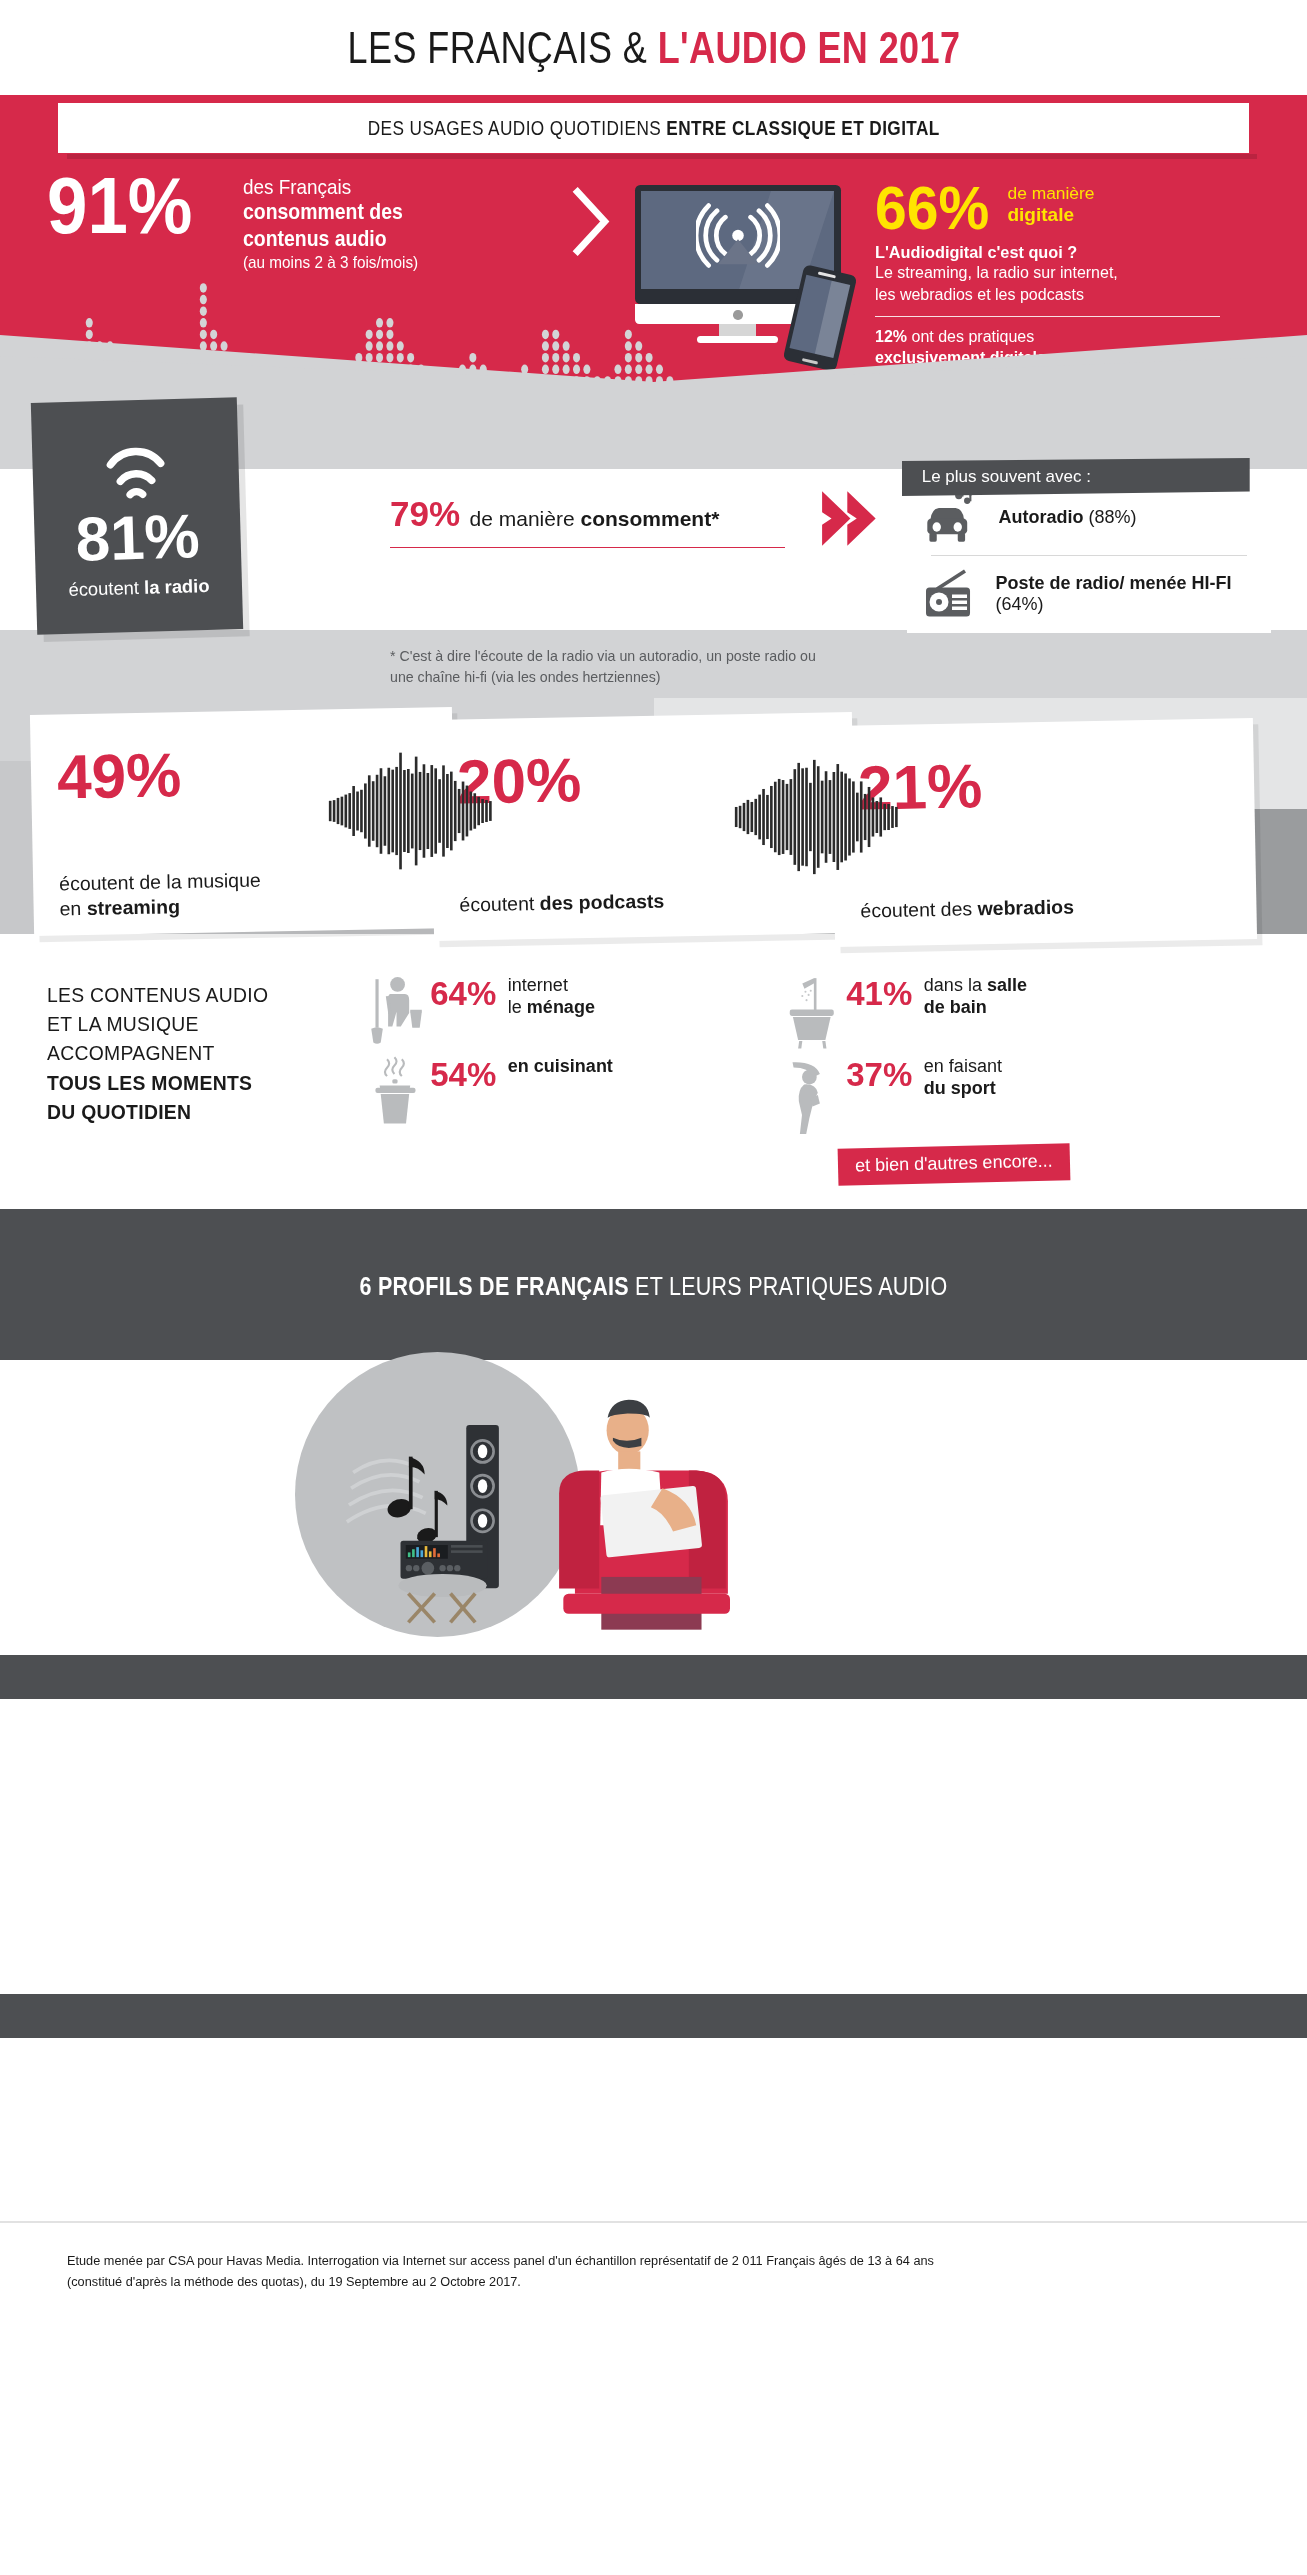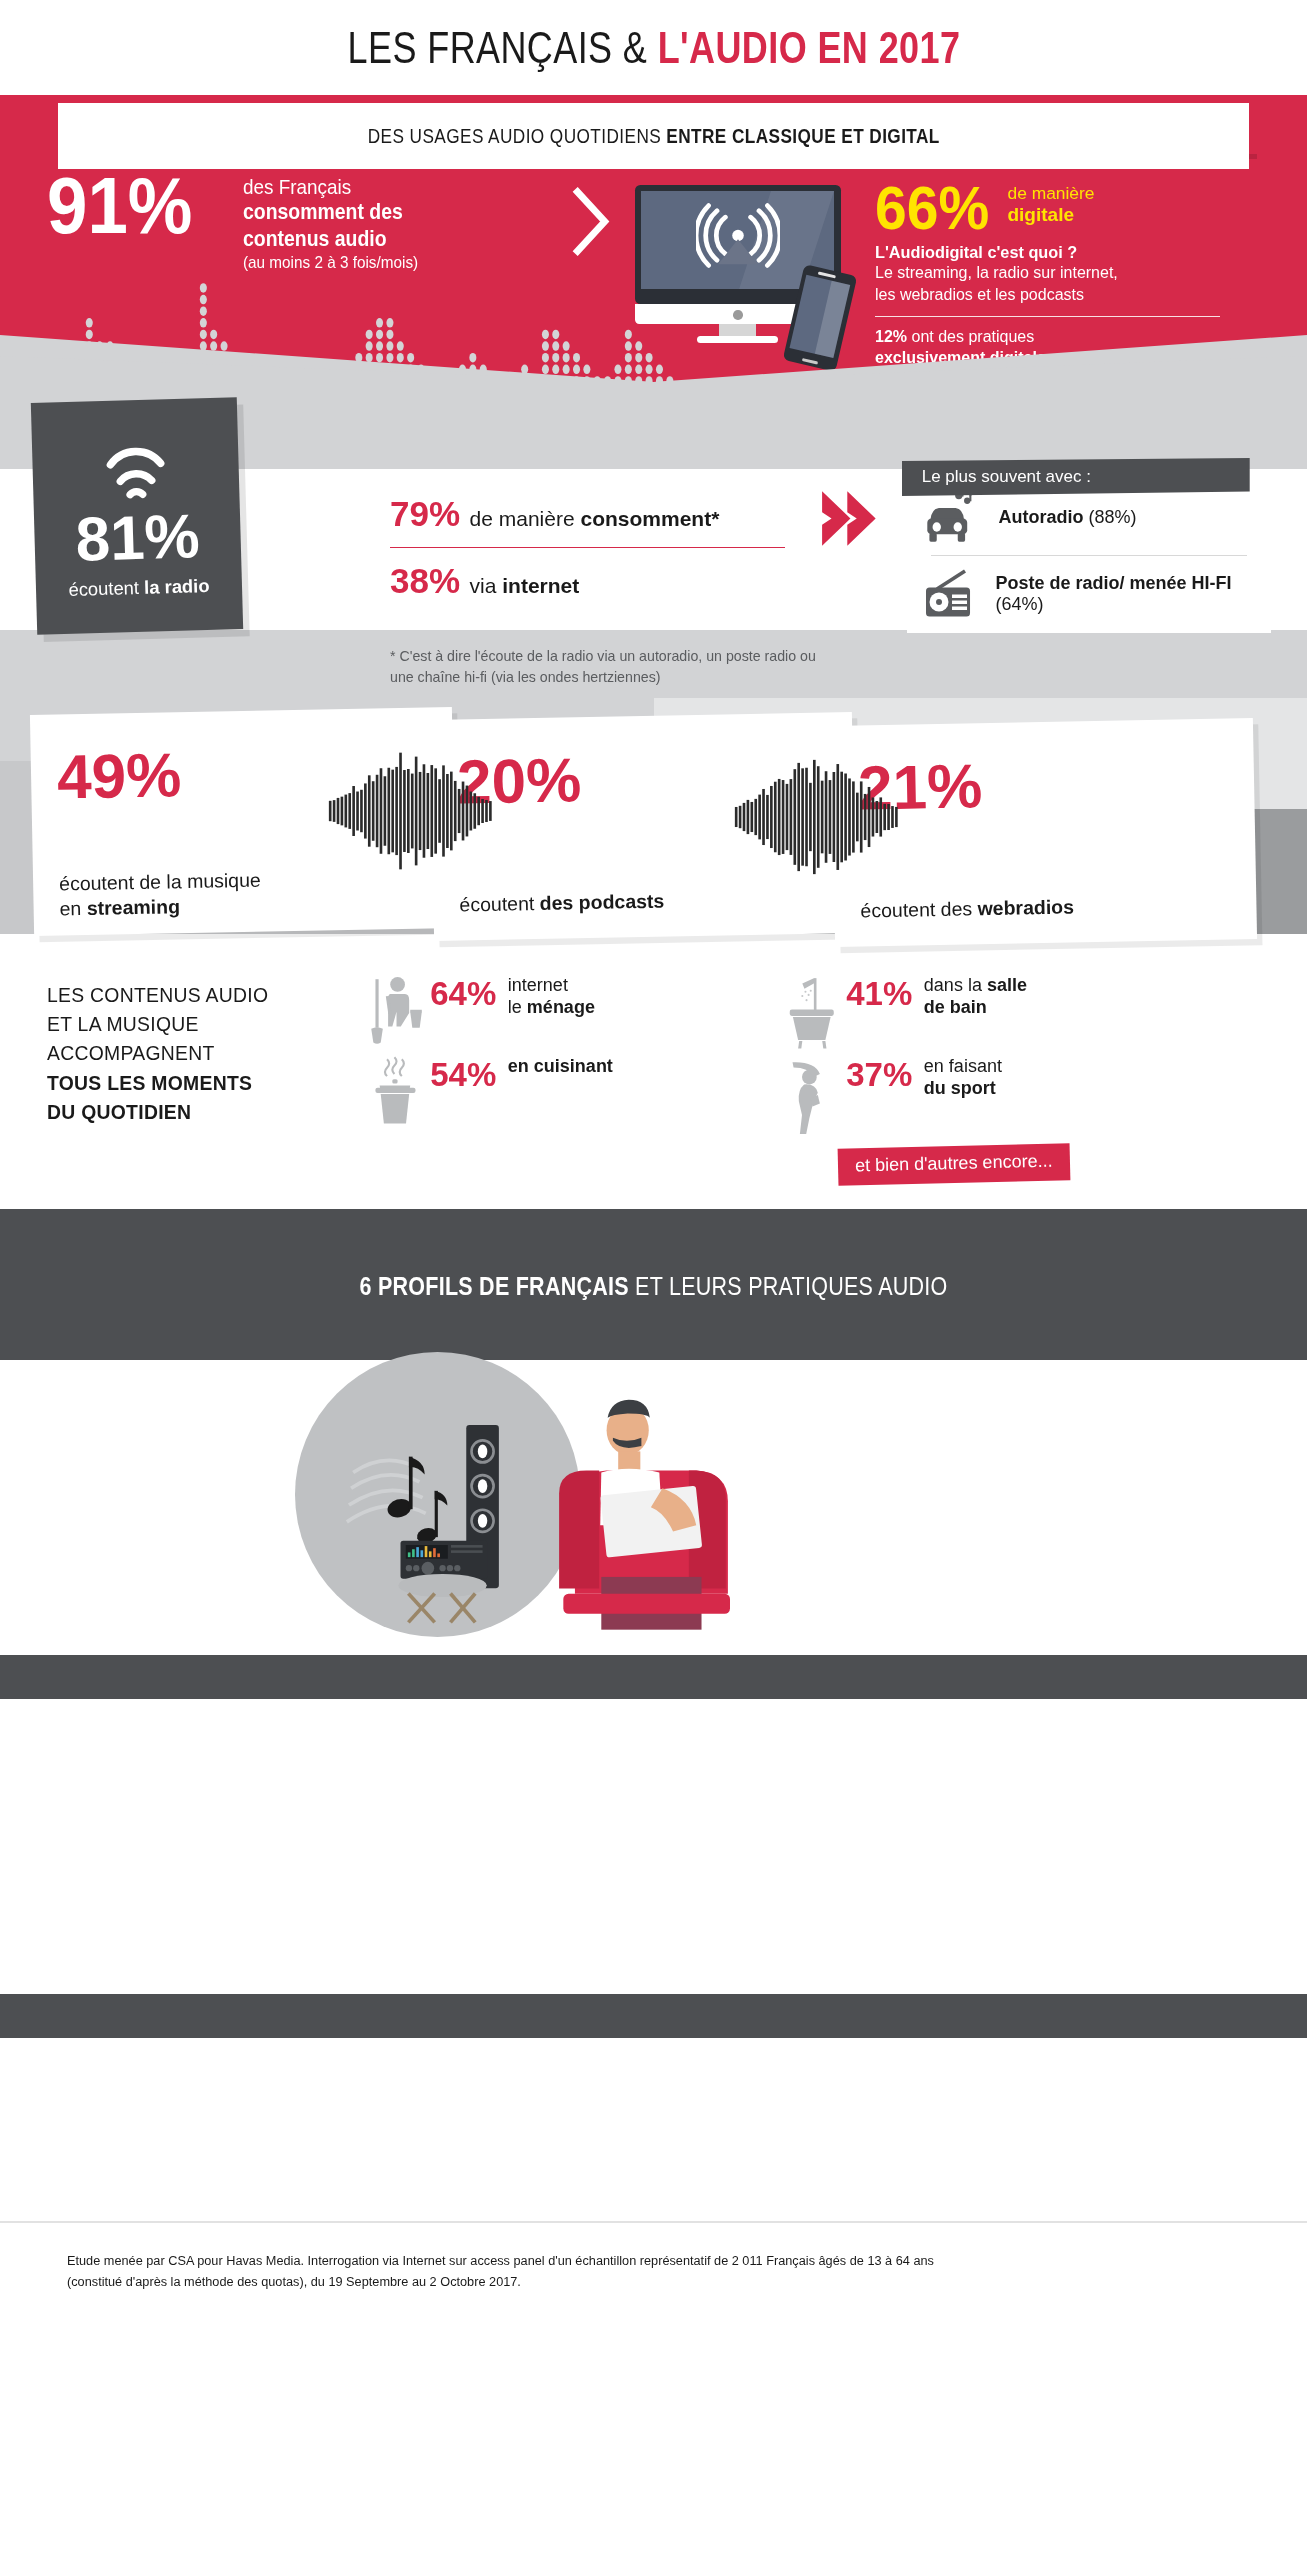--- a/index.html
+++ b/index.html
@@ -21,21 +21,21 @@
     transform: scaleX(0.80); transform-origin: center;
     white-space: nowrap;
   }
   .header h1 .accent { color:#D6294A; font-weight:700; }
 
   
   .s1 {
     position: relative; background:#D6294A; height: 287px; overflow:hidden;
   }
   .s1-banner {
-    position:absolute; left:58px; top:8.4px; right:58px; height:66px;
+    position:absolute; left:58px; top:8.4px; right:58px; height:50px;
     background:#fff; display:flex; align-items:center; justify-content:center;
     z-index: 5;
   }
   .s1-banner span{
     font-size:21px; letter-spacing:0.5px; transform:scaleX(0.82);
     font-family:"Liberation Sans Narrow","Liberation Sans",sans-serif;
     white-space:nowrap;
   }
   .s1-banner .b { font-weight:700; }
   .s1-banner-shadow{ position:absolute; left:67px; top:59px; right:50px; height:4.7px; background:rgba(0,0,0,.13); z-index:4;}
@@ -440,24 +440,20 @@
       <div class="n">81%</div>
       <div class="c"><span>écoutent </span><b>la radio</b></div>
     </div>
 
     <div class="s2-card">
       <div class="s2-line">
         <div class="p">79%</div>
         <div class="t"><span>de manière </span><b>consomment*</b></div>
       </div>
       <hr>
-      <div class="s2-line">
-        <div class="p">38%</div>
-        <div class="t"><span>via </span><b>internet</b></div>
-      </div>
     </div>
 
     <div class="chev-red">
       <svg width="63" height="63" viewBox="0 0 120 120">
         <polygon points="4,8 58,60 4,112 4,72 22,60 4,48" fill="#D6294A"></polygon>
         <polygon points="52,8 106,60 52,112 52,72 70,60 52,48" fill="#D6294A"></polygon>
       </svg>
     </div>
 
     <div class="s2-note">* C'est à dire l'écoute de la radio via un autoradio, un poste radio ou une chaîne hi-fi (via les ondes hertziennes)</div>

